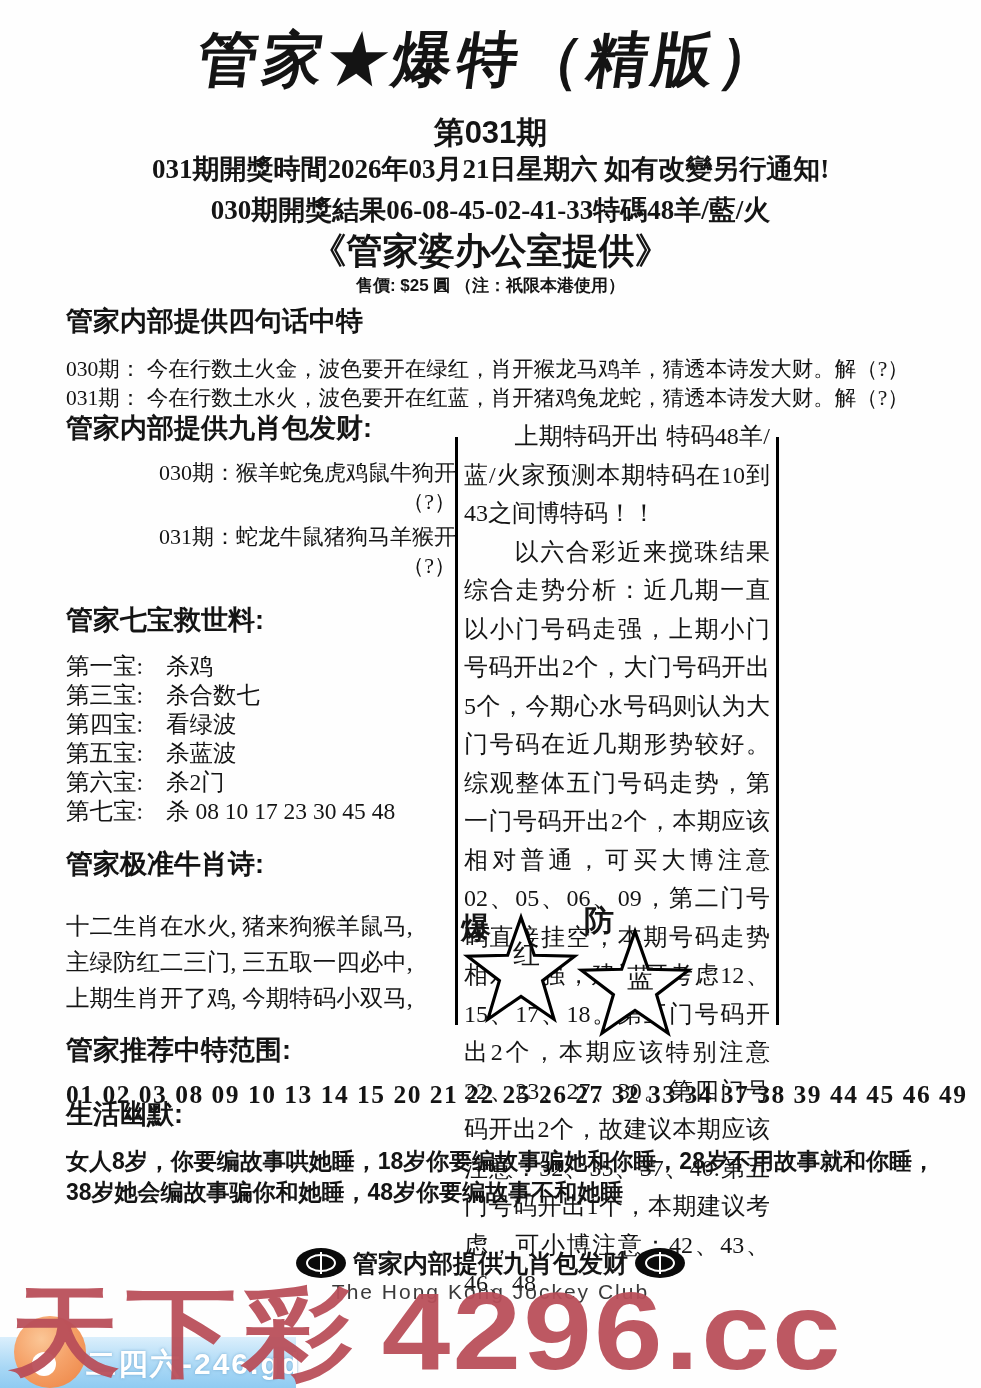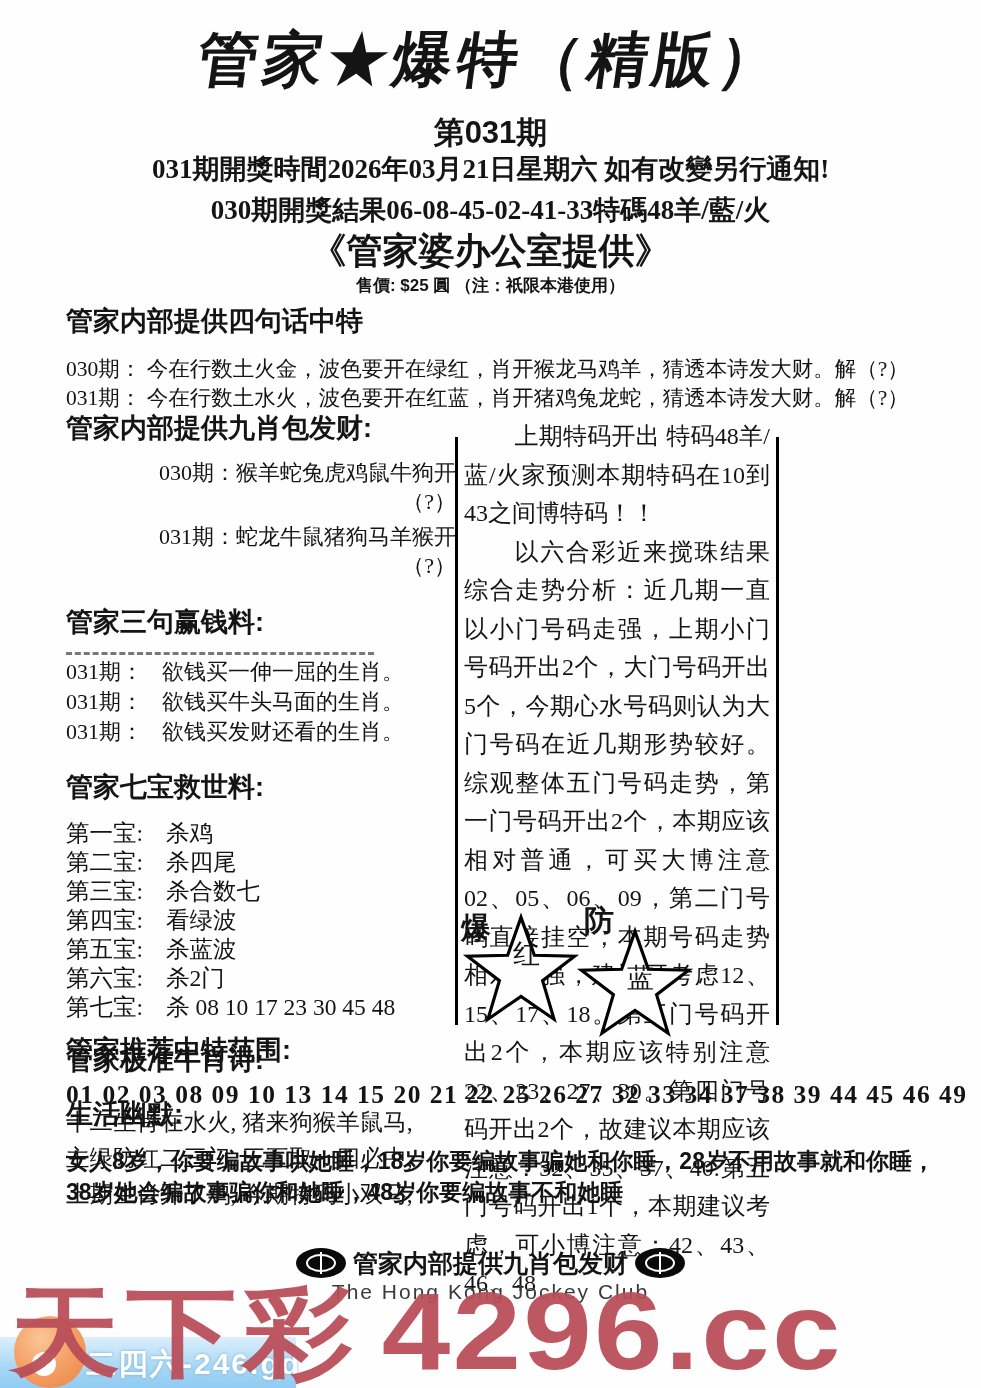--- a/index.html
+++ b/index.html
@@ -108,35 +108,25 @@
   <div class="abs leftcol">
 
     <div class="nine">
       <div class="sec-heading">管家内部提供九肖包发财:</div>
       <div class="rows">
         <div class="row"><span class="row-label">030期：</span><span>猴羊蛇兔虎鸡鼠牛狗开（?）</span></div>
         <div class="row"><span class="row-label">031期：</span><span>蛇龙牛鼠猪狗马羊猴开（?）</span></div>
       </div>
     </div>
 
-    <div class="three">
-      <div class="sec-heading">管家三句赢钱料:</div>
-      <div class="dash"></div>
-      <div class="rows">
-        <div class="row"><span class="row-label">031期：</span><span>欲钱买一伸一屈的生肖。</span></div>
-        <div class="row"><span class="row-label">031期：</span><span>欲钱买牛头马面的生肖。</span></div>
-        <div class="row"><span class="row-label">031期：</span><span>欲钱买发财还看的生肖。</span></div>
-      </div>
-    </div>
 
     <div class="seven">
       <div class="sec-heading">管家七宝救世料:</div>
       <div class="rows">
         <div class="row"><span class="row-label">第一宝:</span><span>杀鸡</span></div>
-        <div class="row"><span class="row-label">第二宝:</span><span>杀四尾</span></div>
         <div class="row"><span class="row-label">第三宝:</span><span>杀合数七</span></div>
         <div class="row"><span class="row-label">第四宝:</span><span>看绿波</span></div>
         <div class="row"><span class="row-label">第五宝:</span><span>杀蓝波</span></div>
         <div class="row"><span class="row-label">第六宝:</span><span>杀2门</span></div>
         <div class="row"><span class="row-label">第七宝:</span><span>杀 08 10 17 23 30 45 48</span></div>
       </div>
     </div>
 
     <div class="poem">
       <div class="sec-heading">管家极准牛肖诗:</div>

